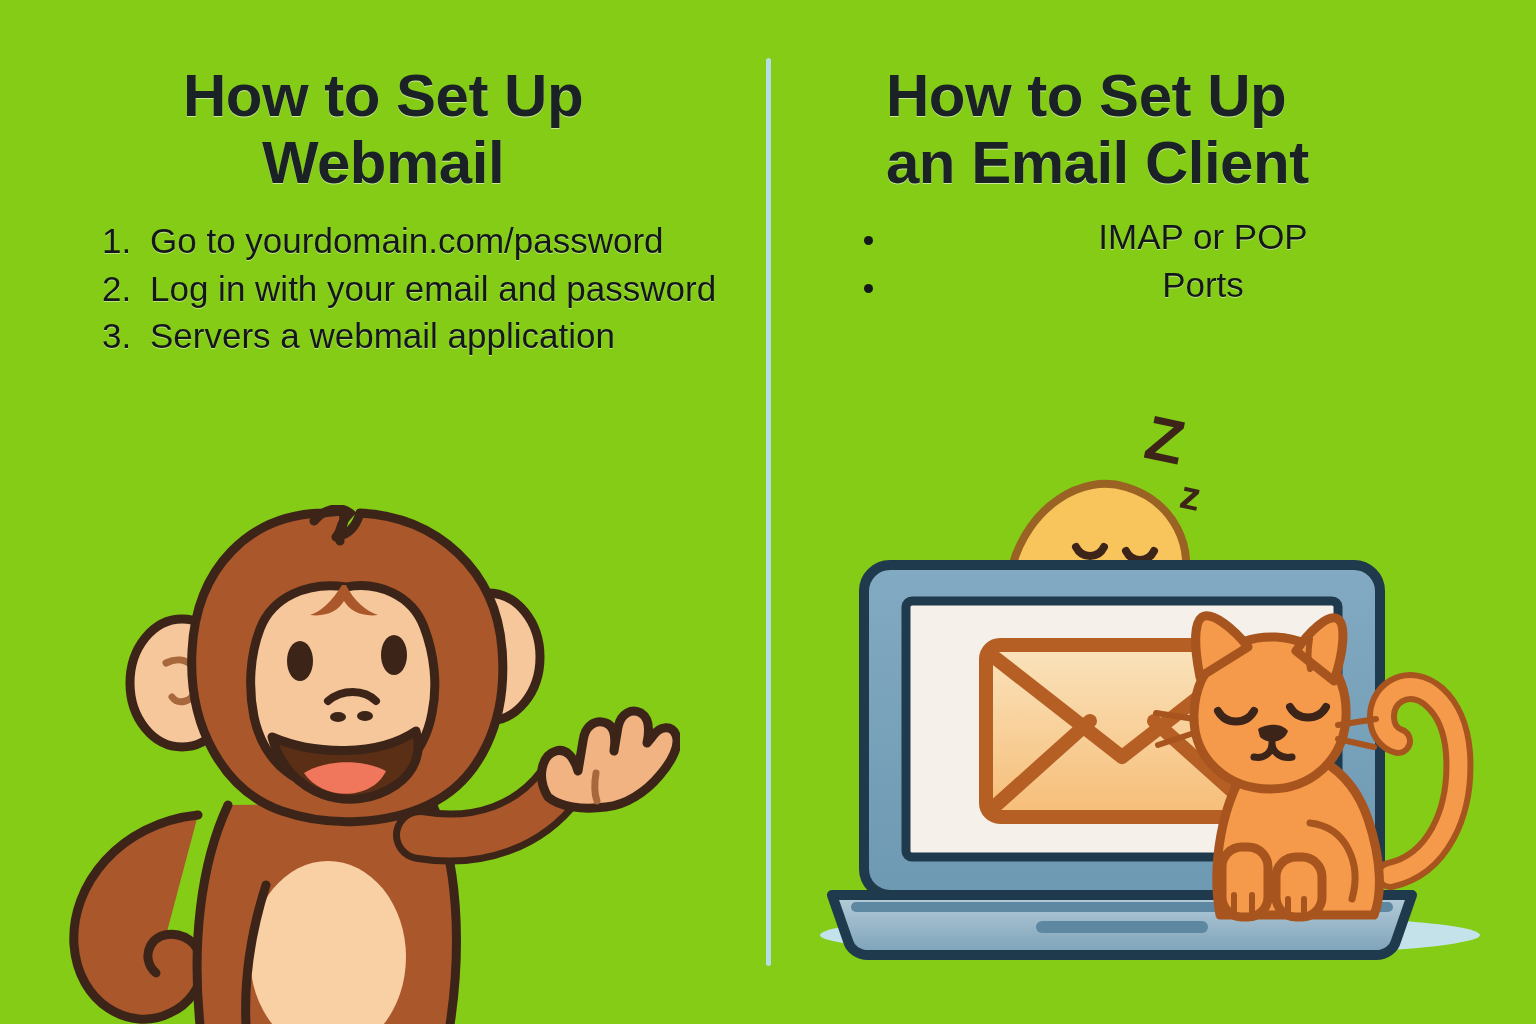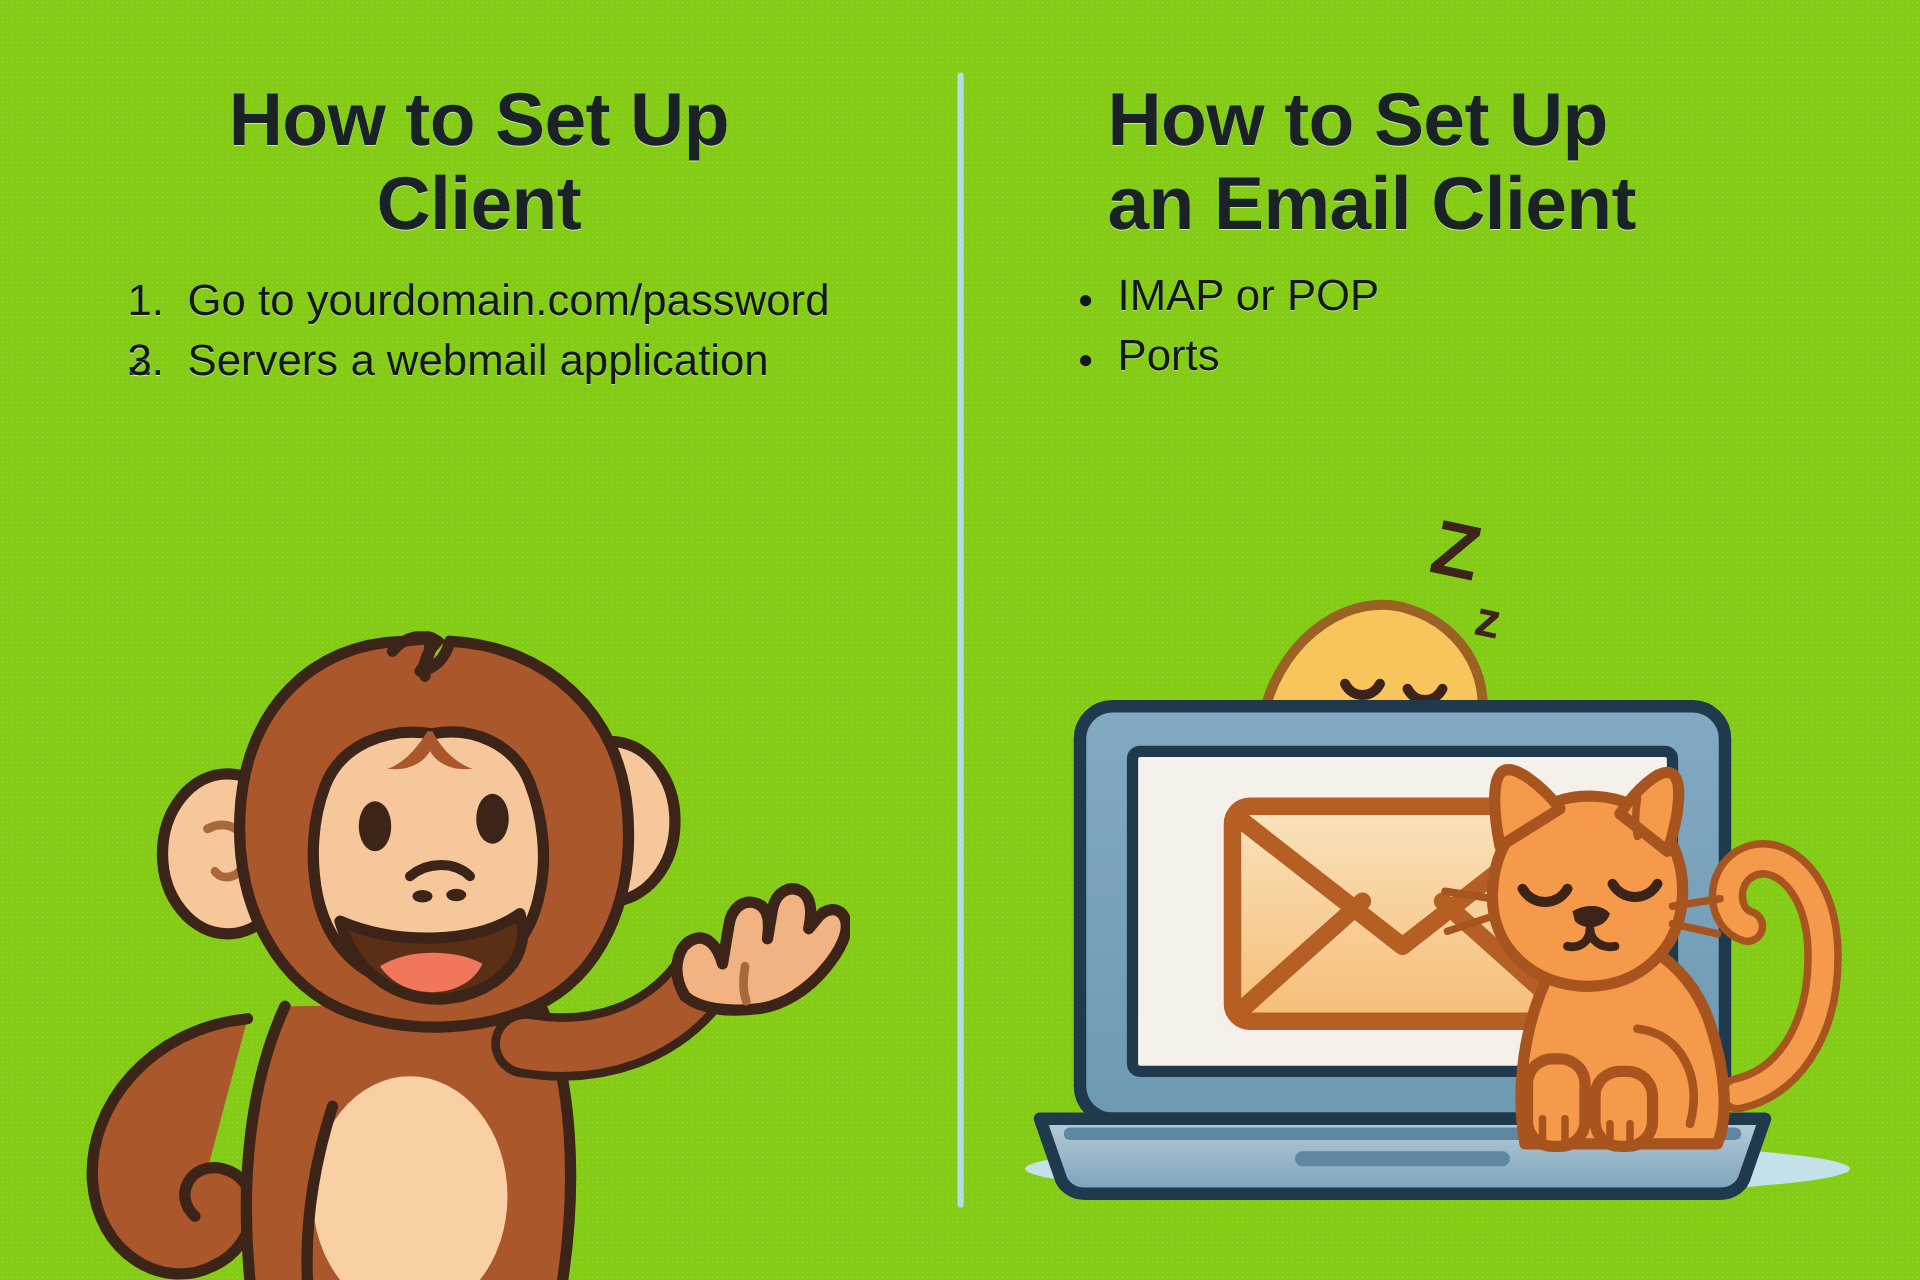--- a/index.html
+++ b/index.html
@@ -75,20 +75,21 @@
   ol.steps > li .num {
     position: absolute;
     left: 0; top: 0;
     width: 42px;
     text-align: left;
   }
   ul.bullets > li {
     position: relative;
     padding-left: 34px;
     margin-bottom: 2px;
+    text-align: center;
   }
   ul.bullets > li .dot {
     position: absolute;
     left: 4px;
     top: 0.62em;
     width: 9px; height: 9px;
     border-radius: 50%;
     background: #14181b;
   }
 
@@ -102,30 +103,31 @@
 <div id="canvas">
 
   <div id="grain"></div>
 
   <div class="divider"></div>
 
   <div class="col col-left">
 
     <h1 class="title title-left">
       <span>How to Set Up</span><br>
-      <span>Client</span>
+      <span>Webmail</span>
     </h1>
 
     <ol class="steps">
       <li>
         <span class="num">1.</span>
         <span>Go to yourdomain.com/password</span>
       </li>
       <li>
         <span class="num">2.</span>
+        <span>Log in with your email and password</span>
       </li>
       <li>
         <span class="num">3.</span>
         <span>Servers a webmail application</span>
       </li>
     </ol>
   </div>
 
   <div class="col col-right">
 

